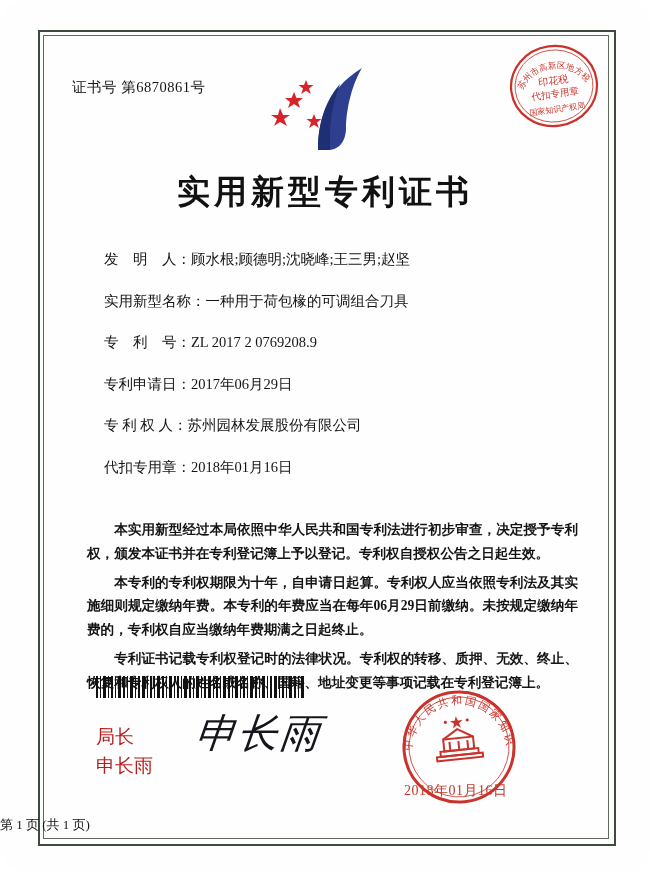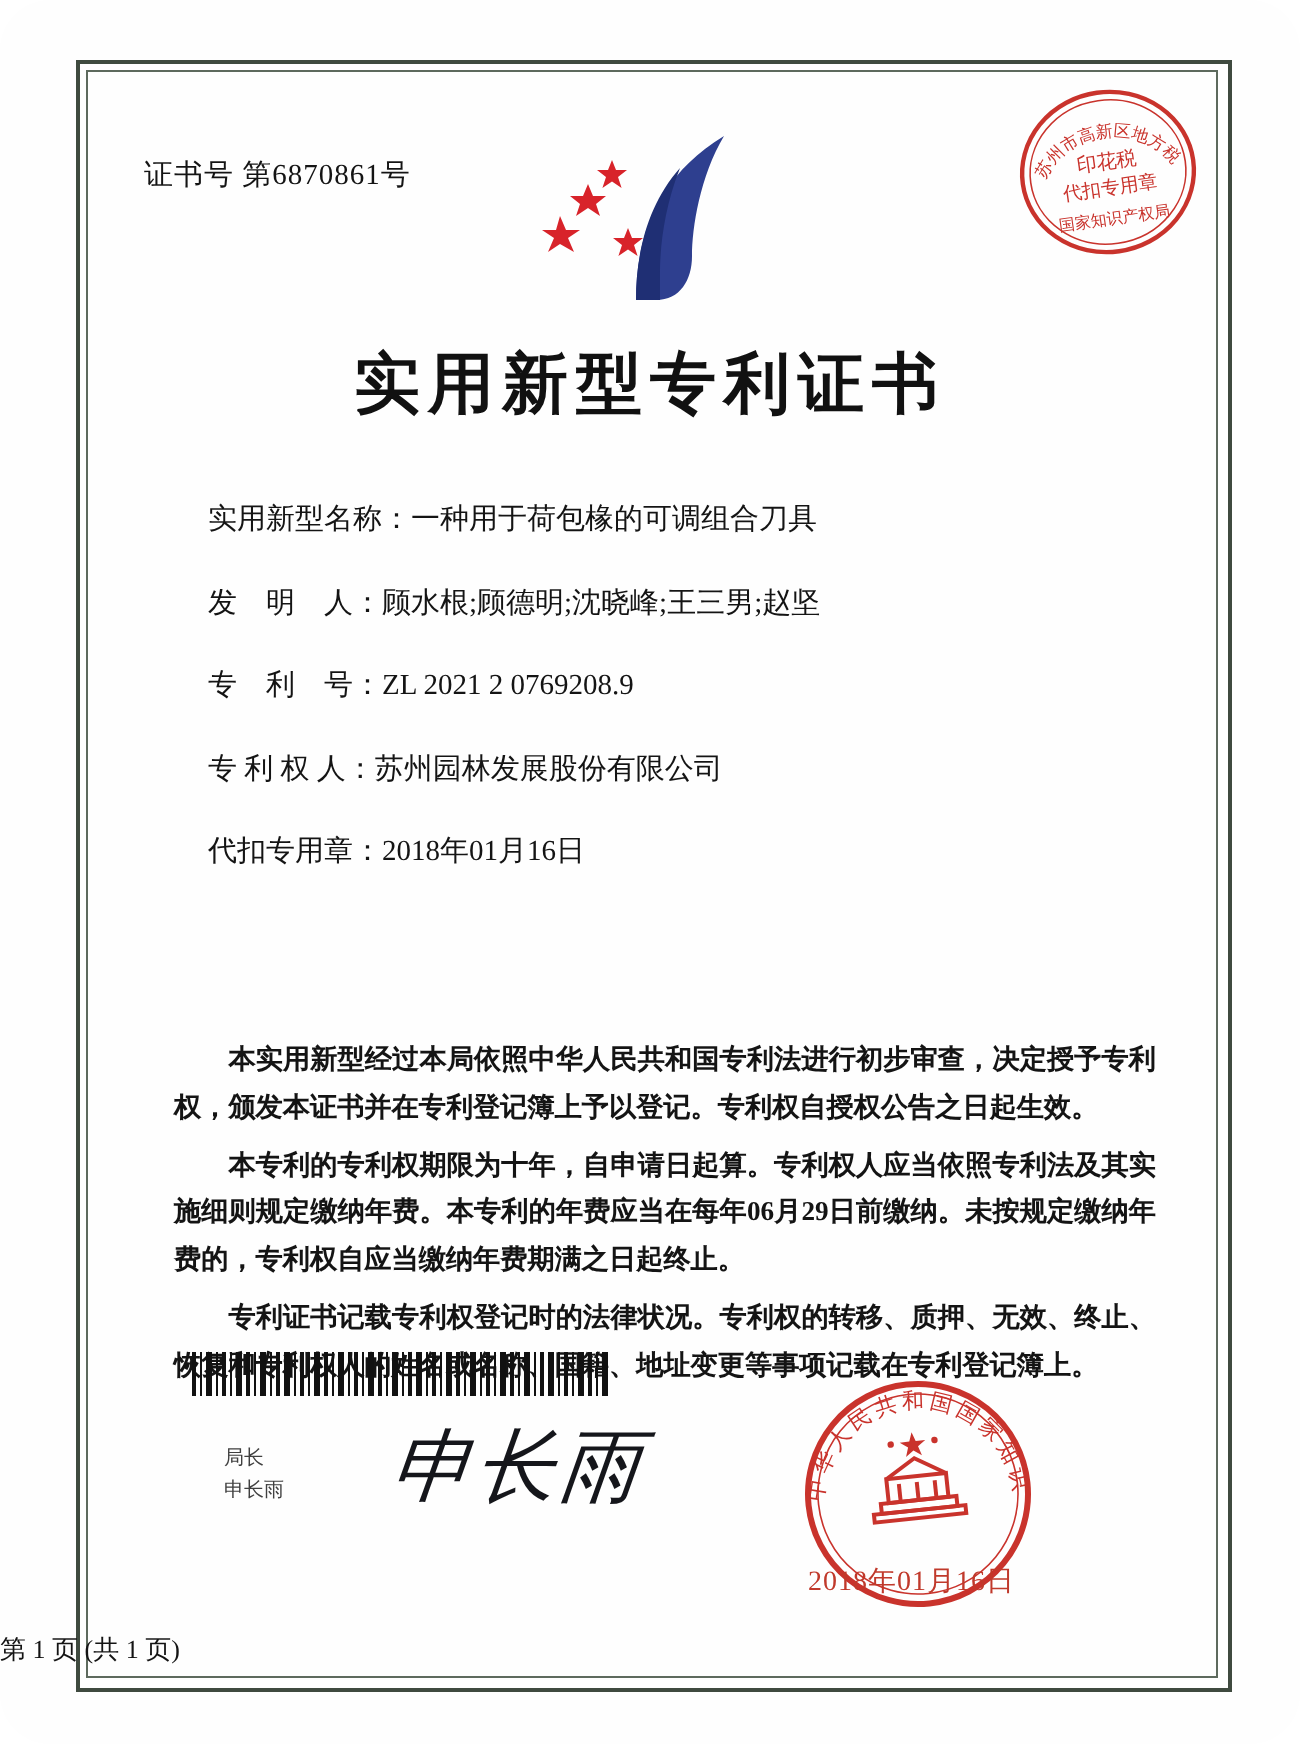--- a/index.html
+++ b/index.html
@@ -126,25 +126,25 @@
     position: absolute;
     left: 96px;
     top: 676px;
     width: 210px;
     height: 22px;
   }
 
   
   .sign-block {
     position: absolute;
-    left: 112px;
+    left: 96px;
     top: 722px;
-    font-size: 10px;
+    font-size: 19px;
     line-height: 1.55;
-    color: #404040;
+    color: #b91c1c;
   }
   .signature-script {
     position: absolute;
     left: 196px;
     top: 706px;
     font-size: 40px;
     color: #15161b;
     font-family: "Liberation Serif", "DejaVu Serif", serif;
     font-style: italic;
     letter-spacing: 2px;
@@ -215,30 +215,34 @@
         <text x="46" y="57" font-size="9.5" fill="#c9332c" text-anchor="middle" font-family="'Liberation Serif',serif">代扣专用章</text>
         <text x="46" y="72" font-size="8" fill="#c9332c" text-anchor="middle" font-family="'Liberation Serif',serif">国家知识产权局</text>
       </g>
     </svg>
   </div>
 
   <div class="doc-title">实用新型专利证书</div>
 
   <div class="fields">
     <div class="field-row">
+      <span class="field-label">发　明　人：</span>
+      <span class="field-value">顾水根;顾德明;沈晓峰;王三男;赵坚</span>
+    </div>
+    <div class="field-row">
       <span class="field-label">实用新型名称：</span>
       <span class="field-value">一种用于荷包椽的可调组合刀具</span>
     </div>
     <div class="field-row">
-      <span class="field-label">发　明　人：</span>
-      <span class="field-value">顾水根;顾德明;沈晓峰;王三男;赵坚</span>
-    </div>
-    <div class="field-row">
       <span class="field-label">专　利　号：</span>
-      <span class="field-value">ZL 2021 2 0769208.9</span>
+      <span class="field-value">ZL 2017 2 0769208.9</span>
+    </div>
+    <div class="field-row">
+      <span class="field-label">专利申请日：</span>
+      <span class="field-value">2017年06月29日</span>
     </div>
     <div class="field-row">
       <span class="field-label">专 利 权 人：</span>
       <span class="field-value">苏州园林发展股份有限公司</span>
     </div>
     <div class="field-row">
       <span class="field-label">代扣专用章：</span>
       <span class="field-value">2018年01月16日</span>
     </div>
   </div>

